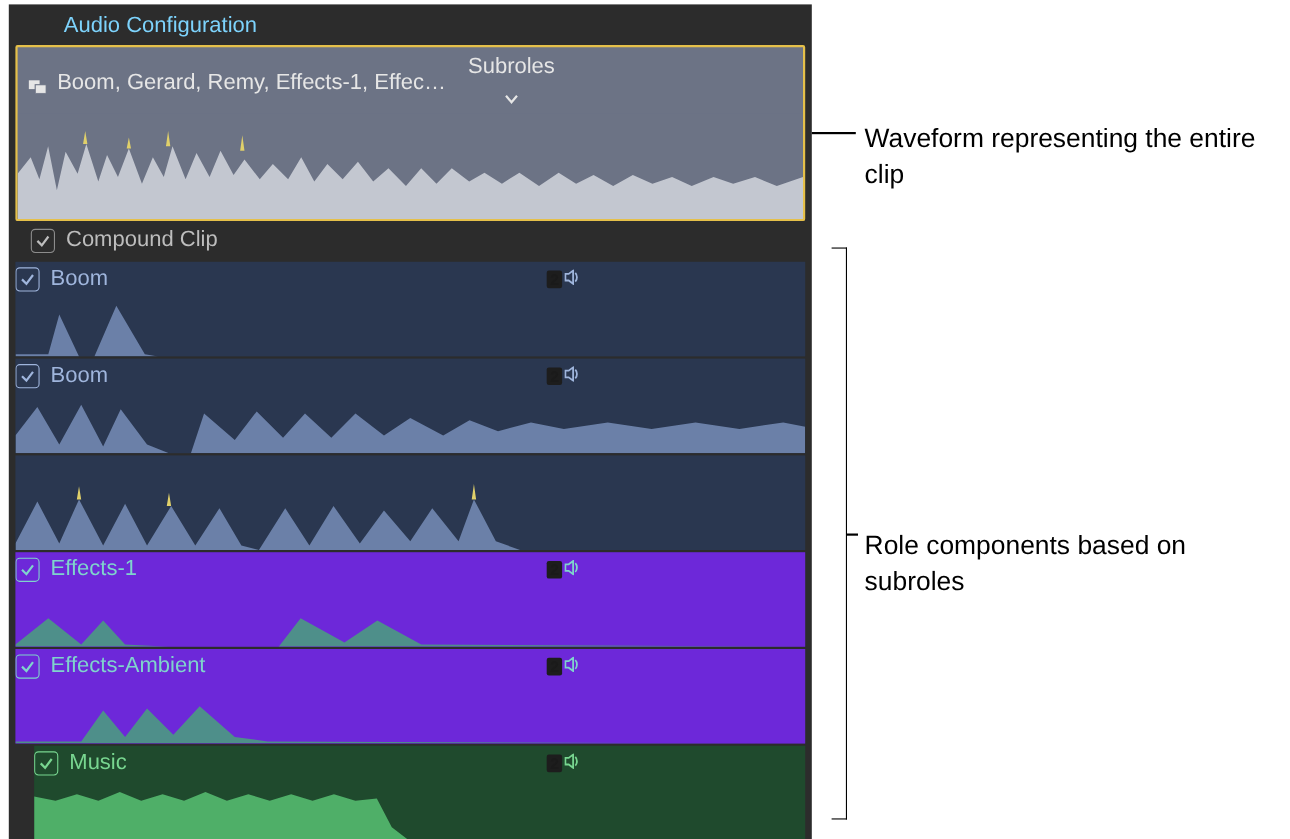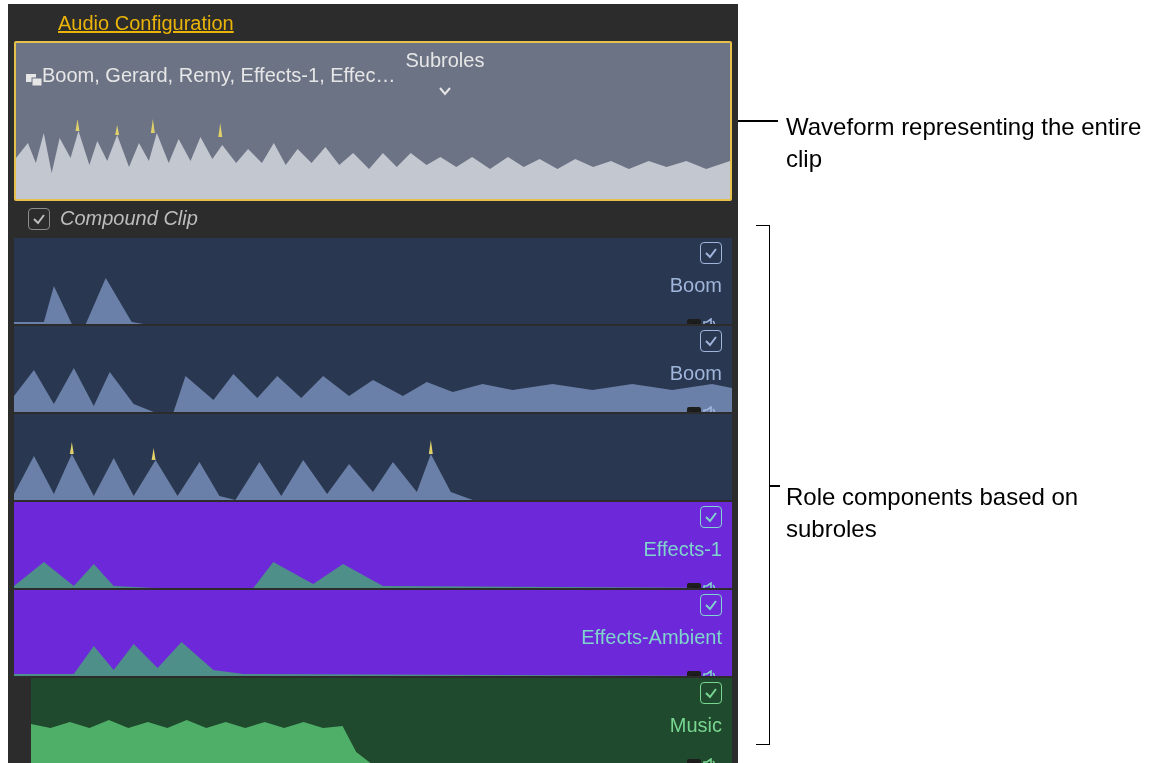--- a/index.html
+++ b/index.html
@@ -14,35 +14,35 @@
     overflow: hidden;
   }
   .panel {
     position: absolute;
     left: 8px; top: 4px;
     width: 730px;
     background: #2c2c2c;
     padding: 6px 6px 10px 6px;
   }
   .section-title {
-    color: #eab308;
+    color: #7dd3fc;
     font-size: 20px;
     padding: 2px 2px 6px 44px;
-    text-decoration: underline;
   }
   .clip-header {
     border: 2px solid #e5c04a;
     border-radius: 2px;
     background: #6c7385;
     position: relative;
     overflow: hidden;
   }
   .clip-header-bar {
     display: flex;
     align-items: center;
+    gap: 10px;
     padding: 6px 10px 2px 10px;
     color: #e6e6e6;
     font-size: 20px;
     position: relative;
     z-index: 2;
   }
   .compound-icon {
     width: 16px; height: 14px; display:inline-block;
   }
   .subroles-chip {
@@ -52,43 +52,41 @@
     flex-direction: column;
   }
   .hdr-wave {
     width: 100%; height: 96px; display:block;
   }
   .compound-row {
     display:flex; align-items:center; gap:10px;
     padding: 6px 10px 6px 14px;
     color:#bdbdbd;
     font-size: 20px;
-    font-style: italic;
   }
   .chk {
     width: 22px; height: 22px;
     border: 1.5px solid #8c8c8c;
     border-radius: 4px;
     display:flex; align-items:center; justify-content:center;
     background: transparent;
   }
   .chk svg { width: 14px; height: 14px; }
   .track {
     margin-top: 2px;
     position: relative;
     height: 86px;
     overflow:hidden;
   }
   .track-bar {
     position:absolute; left:0; right:0; top:0;
-    display:flex; align-items:flex-end; gap:10px;
+    display:flex; align-items:center; gap:10px;
     padding: 4px 10px 0 0;
     z-index: 3;
     font-size: 20px;
-    flex-direction: column;
   }
   .track-label { flex: 0 0 auto; }
   .spacer { flex:1; }
   .ch-badge {
     display:flex; align-items:center; gap:2px;
     font-size: 14px;
     font-weight:700;
     padding: 1px 3px;
   }
   .ch-badge .num {

